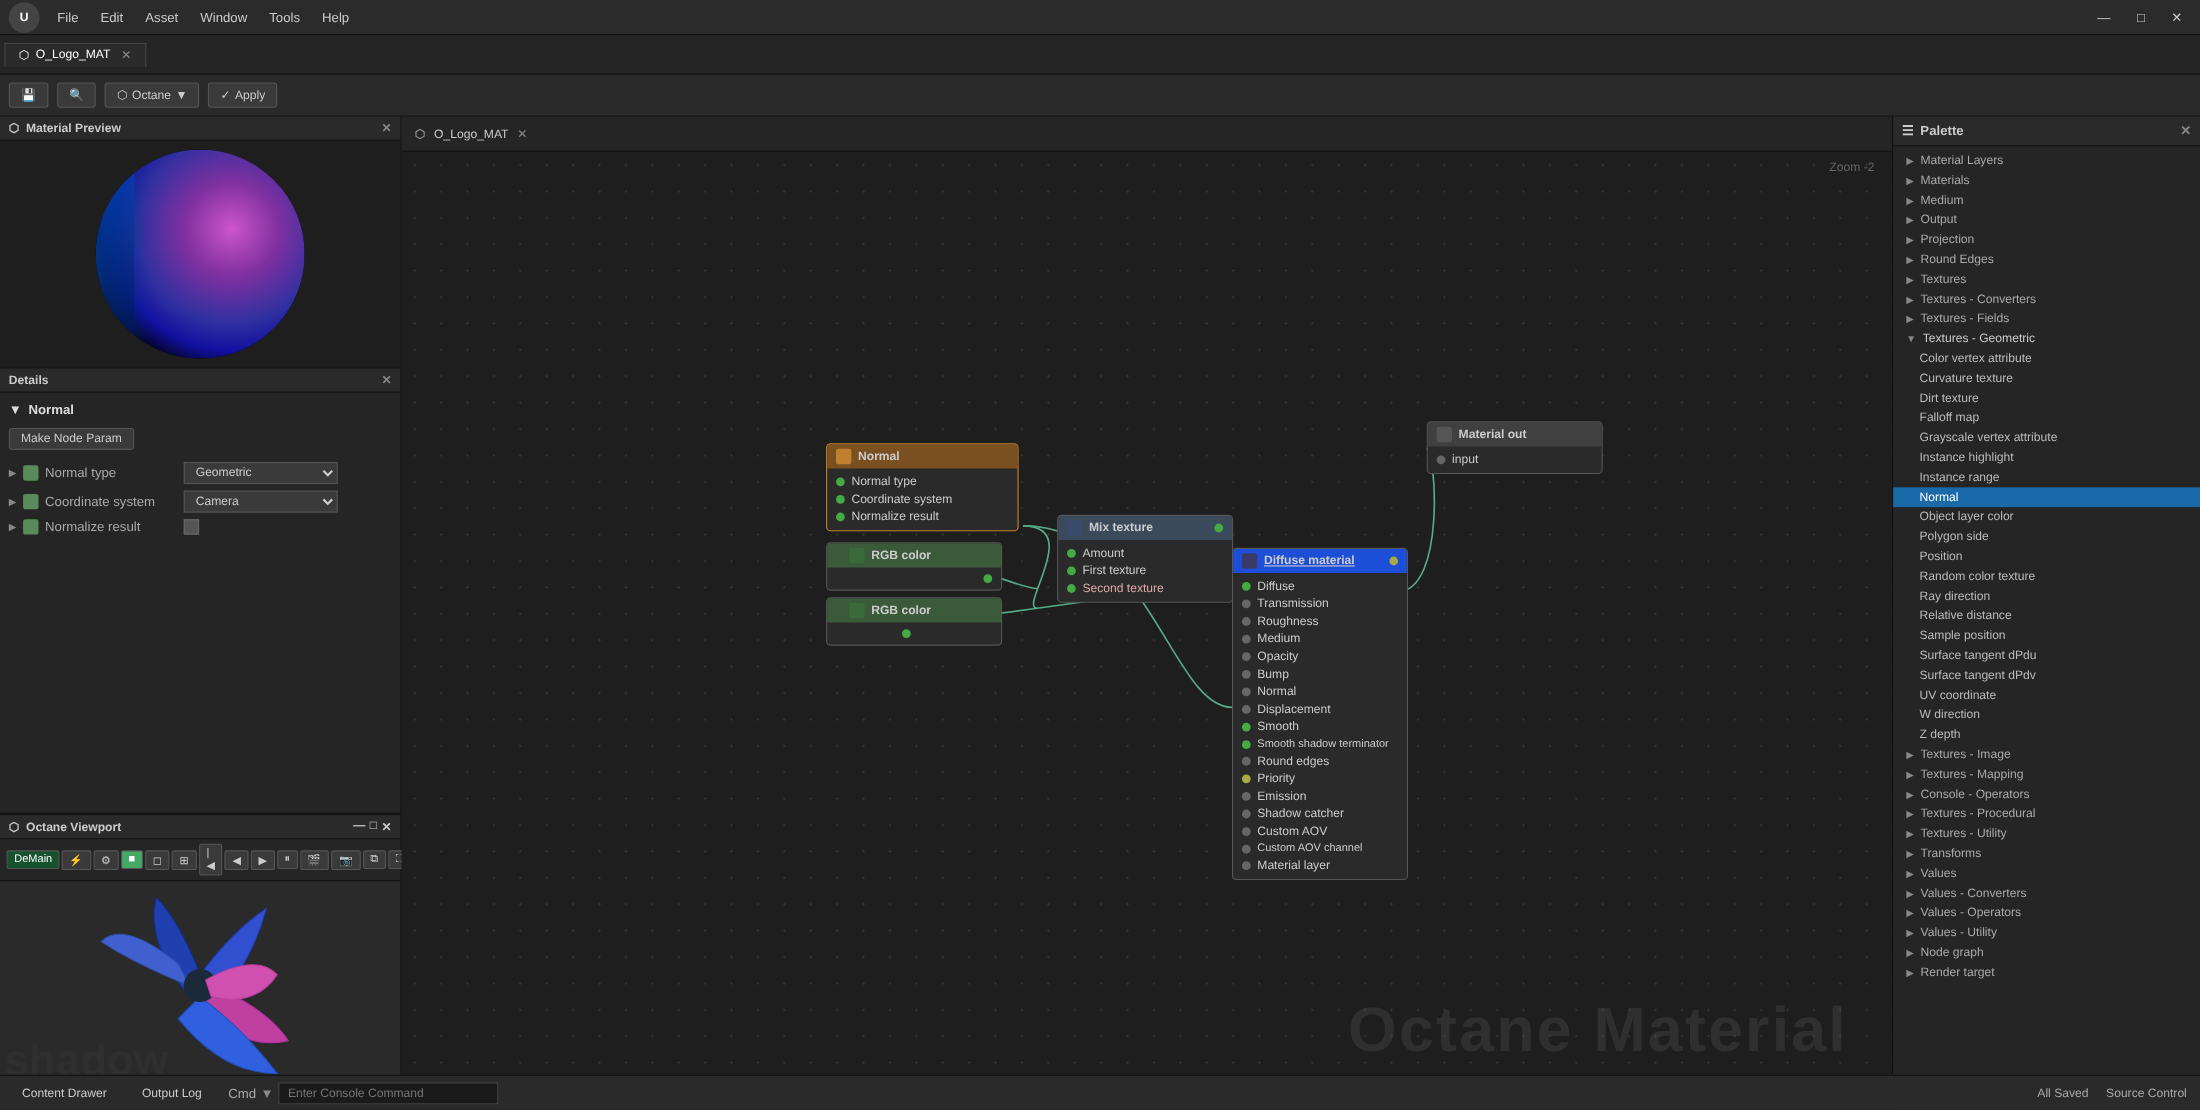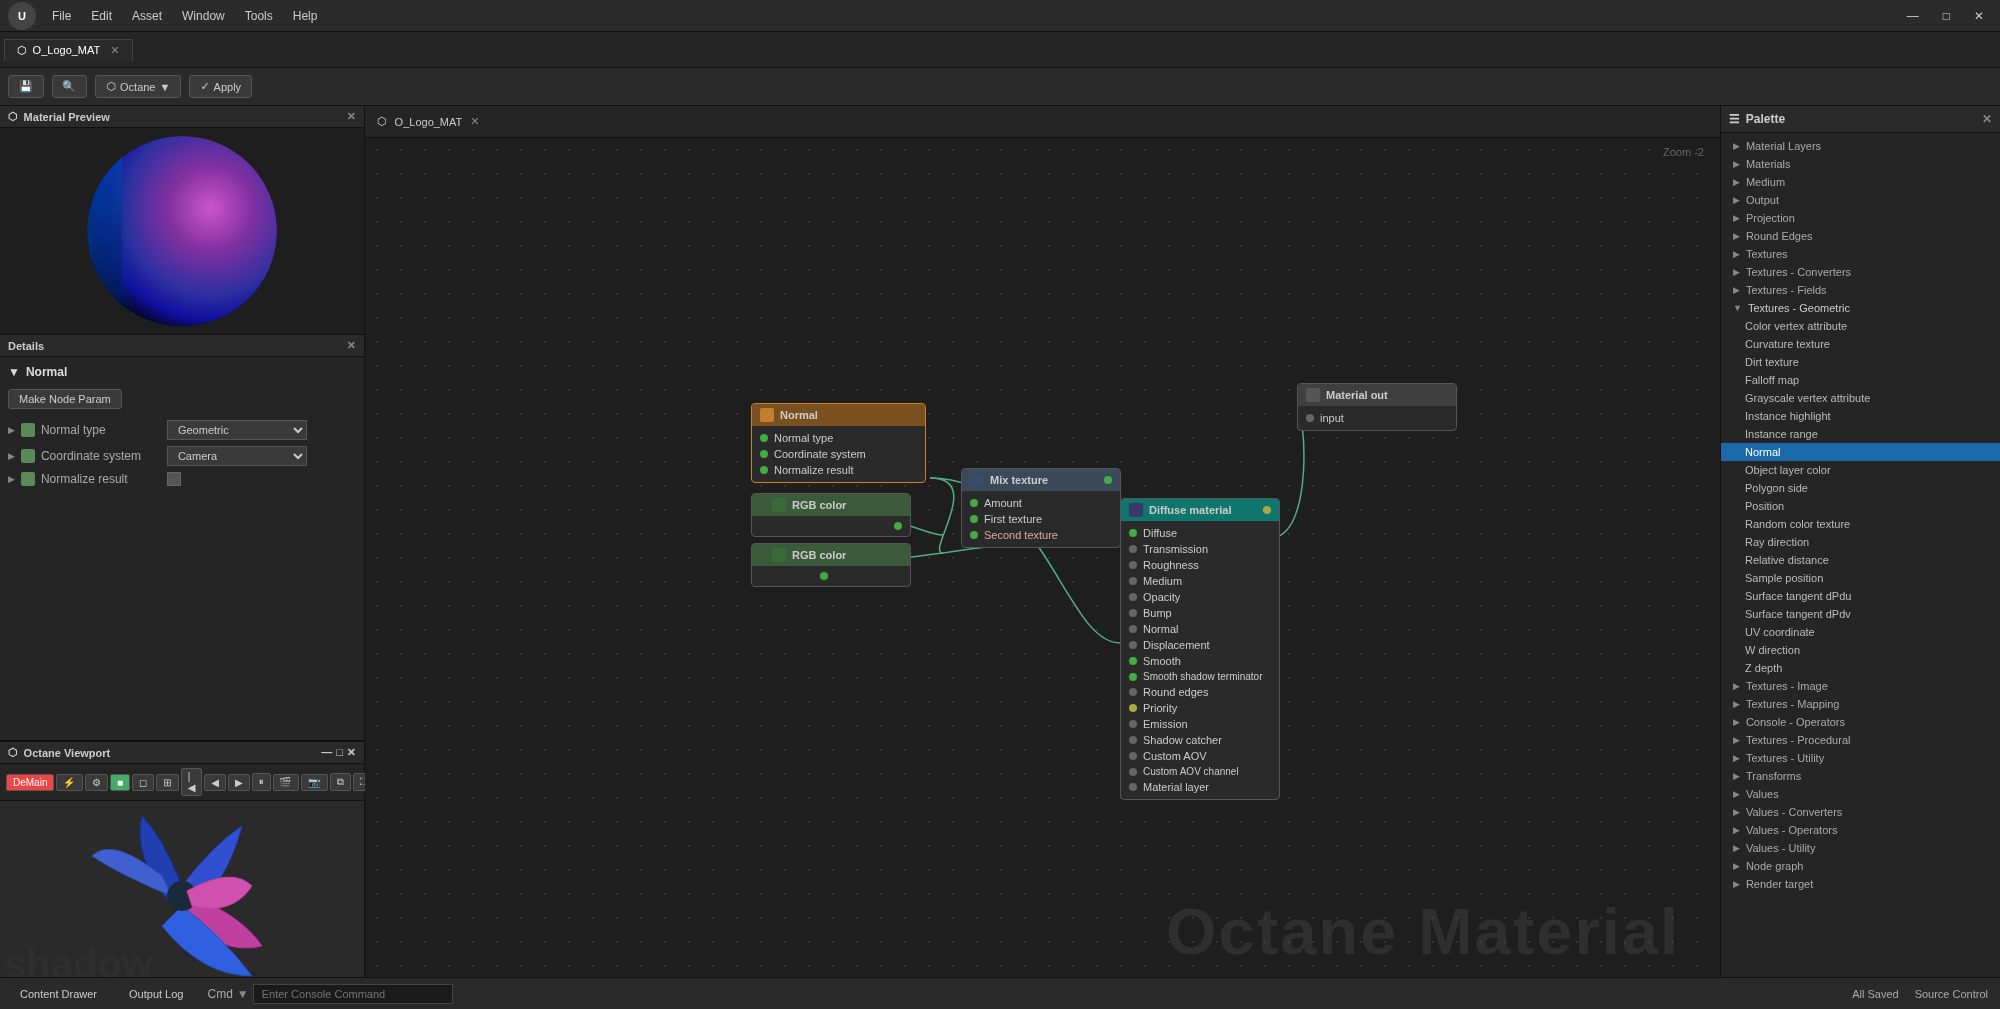--- a/index.html
+++ b/index.html
@@ -74,21 +74,21 @@
     .node.normal { border-color: #c8822a; }
     .node.normal .node-header { background: #7a5020; }
 
     
     .node.rgb .node-header { background: #3a5a3a; padding-left: 20px; }
 
     
     .node.mix .node-header { background: #3a4a5a; }
 
     
-    .node.diffuse .node-header { background: #0f766e; }
+    .node.diffuse .node-header { background: #1d4ed8; text-decoration: underline; }
 
     
     .node.matout .node-header { background: #404040; }
 
     
     .palette-panel { width: 280px; background: #252525; border-left: 1px solid #111; display: flex; flex-direction: column; }
     .palette-header { background: #2a2a2a; padding: 6px 8px; display: flex; align-items: center; gap: 6px; border-bottom: 1px solid #111; font-size: 12px; font-weight: bold; }
     .palette-search { background: #1a1a1a; border: 1px solid #444; color: #ccc; padding: 4px 8px; font-size: 11px; width: 100%; margin: 6px 0; }
     .palette-search-wrap { padding: 4px 8px; }
     .palette-list { flex: 1; overflow-y: auto; padding: 4px 0; }
@@ -100,21 +100,21 @@
 
     
     .bottom-bar { background: #2a2a2a; height: 32px; display: flex; align-items: center; padding: 0 12px; border-top: 1px solid #111; gap: 16px; position: absolute; bottom: 0; left: 0; right: 0; }
     .bottom-btn { cursor: pointer; color: #ccc; font-size: 11px; padding: 2px 8px; }
     .bottom-right { margin-left: auto; display: flex; align-items: center; gap: 16px; font-size: 11px; color: #aaa; }
 
     
     .node-svg-connections { position: absolute; top: 0; left: 0; pointer-events: none; }
 
     
-    .graph-watermark { position: absolute; bottom: 40px; right: 40px; font-size: 65px; font-weight: bold; color: rgba(100,100,100,0.25); pointer-events: none; letter-spacing: 2px; }
+    .graph-watermark { position: absolute; bottom: 40px; right: 40px; font-size: 57px; font-weight: bold; color: rgba(100,100,100,0.25); pointer-events: none; letter-spacing: 2px; }
   </style>
 </head>
 <body>
 
 <div class="title-bar">
   <div class="title-bar-logo">U</div>
   <div class="title-bar-menu">
     <span>File</span>
     <span>Edit</span>
     <span>Asset</span>
@@ -219,21 +219,21 @@
       <div class="viewport-header">
         <span>⬡</span>
         <span>Octane Viewport</span>
         <div style="margin-left:auto; display:flex; gap:4px;">
           <span style="cursor:pointer;">—</span>
           <span style="cursor:pointer;">□</span>
           <span style="cursor:pointer;">✕</span>
         </div>
       </div>
       <div class="viewport-controls">
-        <div class="vp-btn" style="background:#ef4444; color:#fff;">DeMain</div>
+        <div class="vp-btn" style="background:#14532d; color:#fff;">DeMain</div>
         <div class="vp-btn">⚡</div>
         <div class="vp-btn">⚙</div>
         <div class="vp-btn" style="background:#4a6;color:#fff;">■</div>
         <div class="vp-btn">◻</div>
         <div class="vp-btn">⊞</div>
         <div class="vp-btn">|◀</div>
         <div class="vp-btn">◀</div>
         <div class="vp-btn">▶</div>
         <div class="vp-btn">⏸</div>
         <div class="vp-btn">🎬</div>

